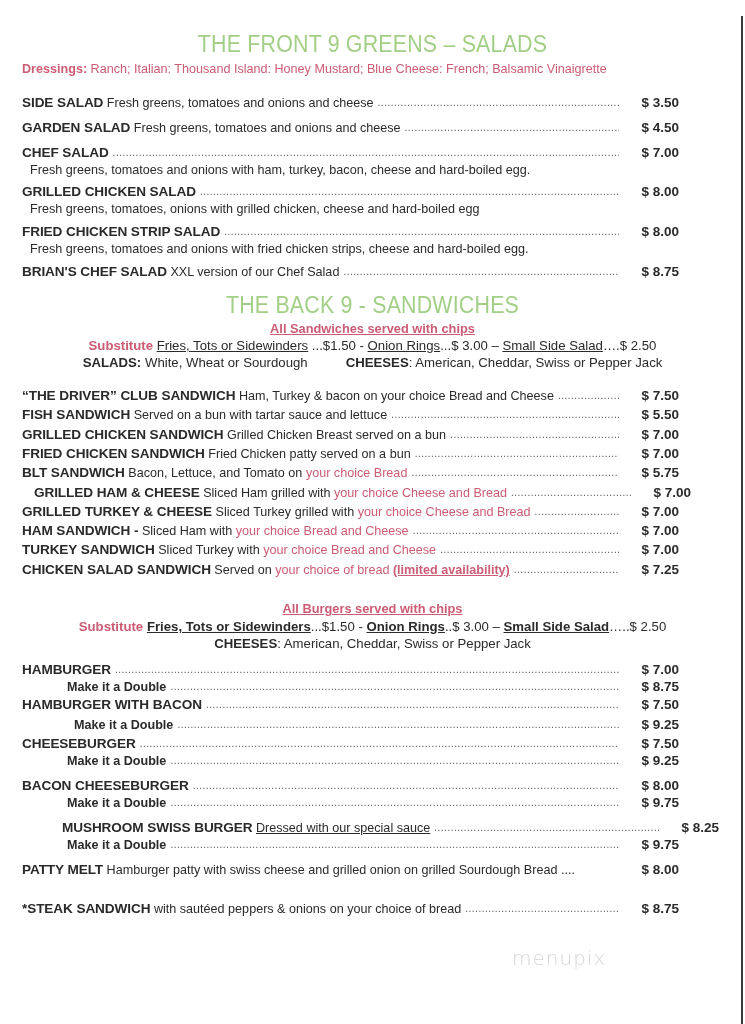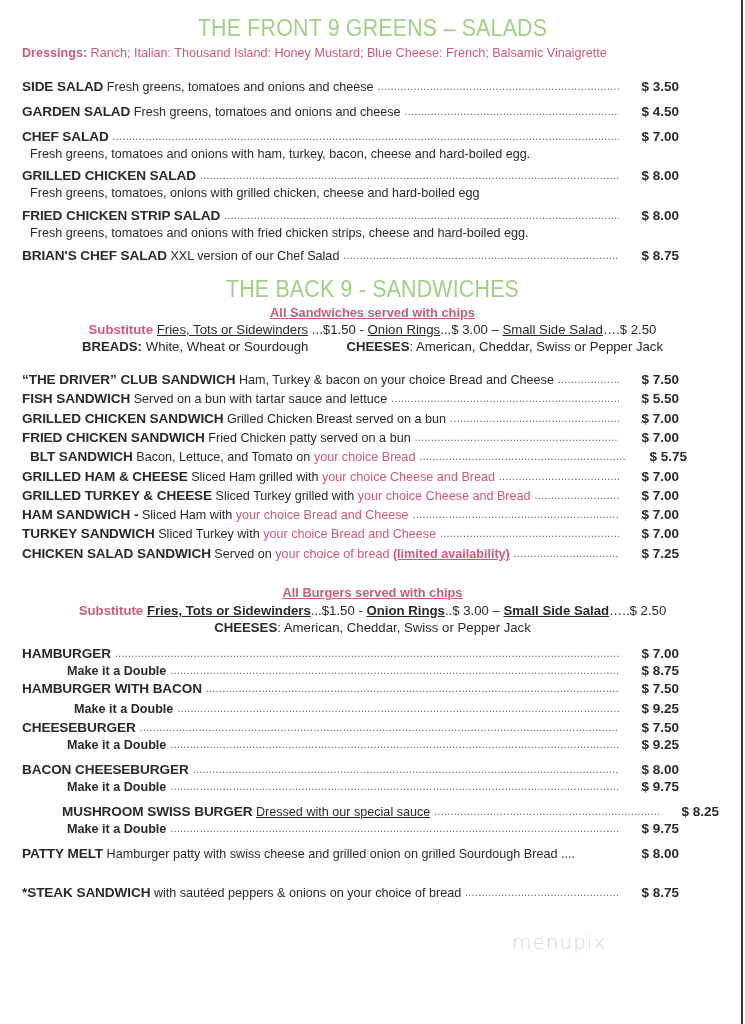--- a/index.html
+++ b/index.html
@@ -1,20 +1,20 @@
 <!DOCTYPE html>
 <html><head>
 <meta charset="utf-8">
 <style>
   html, body { margin: 0; padding: 0; }
   body {
     width: 745px; height: 1024px; background: #ffffff; position: relative; overflow: hidden;
     font-family: "Liberation Sans", sans-serif; color: #2a2a2a;
   }
-  .page { position: absolute; left: 0; top: 0; width: 745px; height: 958px; }
+  .page { position: absolute; left: 0; top: 16px; width: 745px; height: 958px; }
   .edge { position: absolute; right: 2px; top: 0; width: 2px; height: 1024px; background: #3a3a3a; }
   .title {
     position: absolute; left: 0; width: 745px; text-align: center;
     font-size: 23px; color: #a2cf86; font-weight: normal; letter-spacing: 0.2px;
     transform: scaleX(0.93); transform-origin: center;
   }
   .pink { color: #cc5b74; }
   .bold { font-weight: bold; }
   .u { text-decoration: underline; }
   .line {
@@ -102,21 +102,21 @@
     <span class="price">$ 8.75</span>
   </div>
 
   <div class="title" style="top:276px;">THE BACK 9 - SANDWICHES</div>
   <div class="center pink bold u" style="top:305px; font-size:12.8px;">All Sandwiches served with chips</div>
   <div class="center" style="top:322px;">
     <span class="pink bold">Substitute</span>
     <span class="u">Fries, Tots or Sidewinders</span><span> ...$1.50 - </span><span class="u">Onion Rings</span><span>...$ 3.00 – </span><span class="u">Small Side Salad</span><span>….$ 2.50</span>
   </div>
   <div class="center" style="top:339px;">
-    <span class="bold">BREADS:</span><span>  White, Wheat or Sourdough</span><span style="display:inline-block;width:38px;"></span><span class="bold">CHEESES</span><span>:  American, Cheddar, Swiss or Pepper Jack</span>
+    <span class="bold">SALADS:</span><span>  White, Wheat or Sourdough</span><span style="display:inline-block;width:38px;"></span><span class="bold">CHEESES</span><span>:  American, Cheddar, Swiss or Pepper Jack</span>
   </div>
 
   <div class="line row" style="top:371px;">
     <div class="left">
         <span class="txt"><span class="name">“THE DRIVER” CLUB SANDWICH</span><span class="desc"> Ham, Turkey &amp; bacon on your choice Bread and Cheese</span></span>
         <span class="dots"></span>
       </div>
     <span class="price">$ 7.50</span>
   </div>
   <div class="line row" style="top:390px;">
@@ -133,28 +133,28 @@
       </div>
     <span class="price">$ 7.00</span>
   </div>
   <div class="line row" style="top:429px;">
     <div class="left">
         <span class="txt"><span class="name">FRIED CHICKEN SANDWICH</span><span class="desc"> Fried Chicken patty served on a bun</span></span>
         <span class="dots"></span>
       </div>
     <span class="price">$ 7.00</span>
   </div>
-  <div class="line row" style="top:448px;margin-left:8px;">
+  <div class="line row" style="top:448px;">
     <div class="left">
         <span class="txt"><span class="name">BLT SANDWICH</span><span class="desc"> Bacon, Lettuce, and Tomato on </span><span class="desc pink">your choice Bread</span></span>
         <span class="dots"></span>
       </div>
     <span class="price">$ 5.75</span>
   </div>
-  <div class="line row" style="top:468px;">
+  <div class="line row" style="top:468px;margin-left:12px;">
     <div class="left">
         <span class="txt"><span class="name">GRILLED HAM &amp; CHEESE</span><span class="desc"> Sliced Ham grilled with </span><span class="desc pink">your choice Cheese and Bread</span></span>
         <span class="dots"></span>
       </div>
     <span class="price">$ 7.00</span>
   </div>
   <div class="line row" style="top:487px;">
     <div class="left">
         <span class="txt"><span class="name">GRILLED TURKEY &amp; CHEESE</span><span class="desc"> Sliced Turkey grilled with </span><span class="desc pink">your choice Cheese and Bread</span></span>
         <span class="dots"></span>

